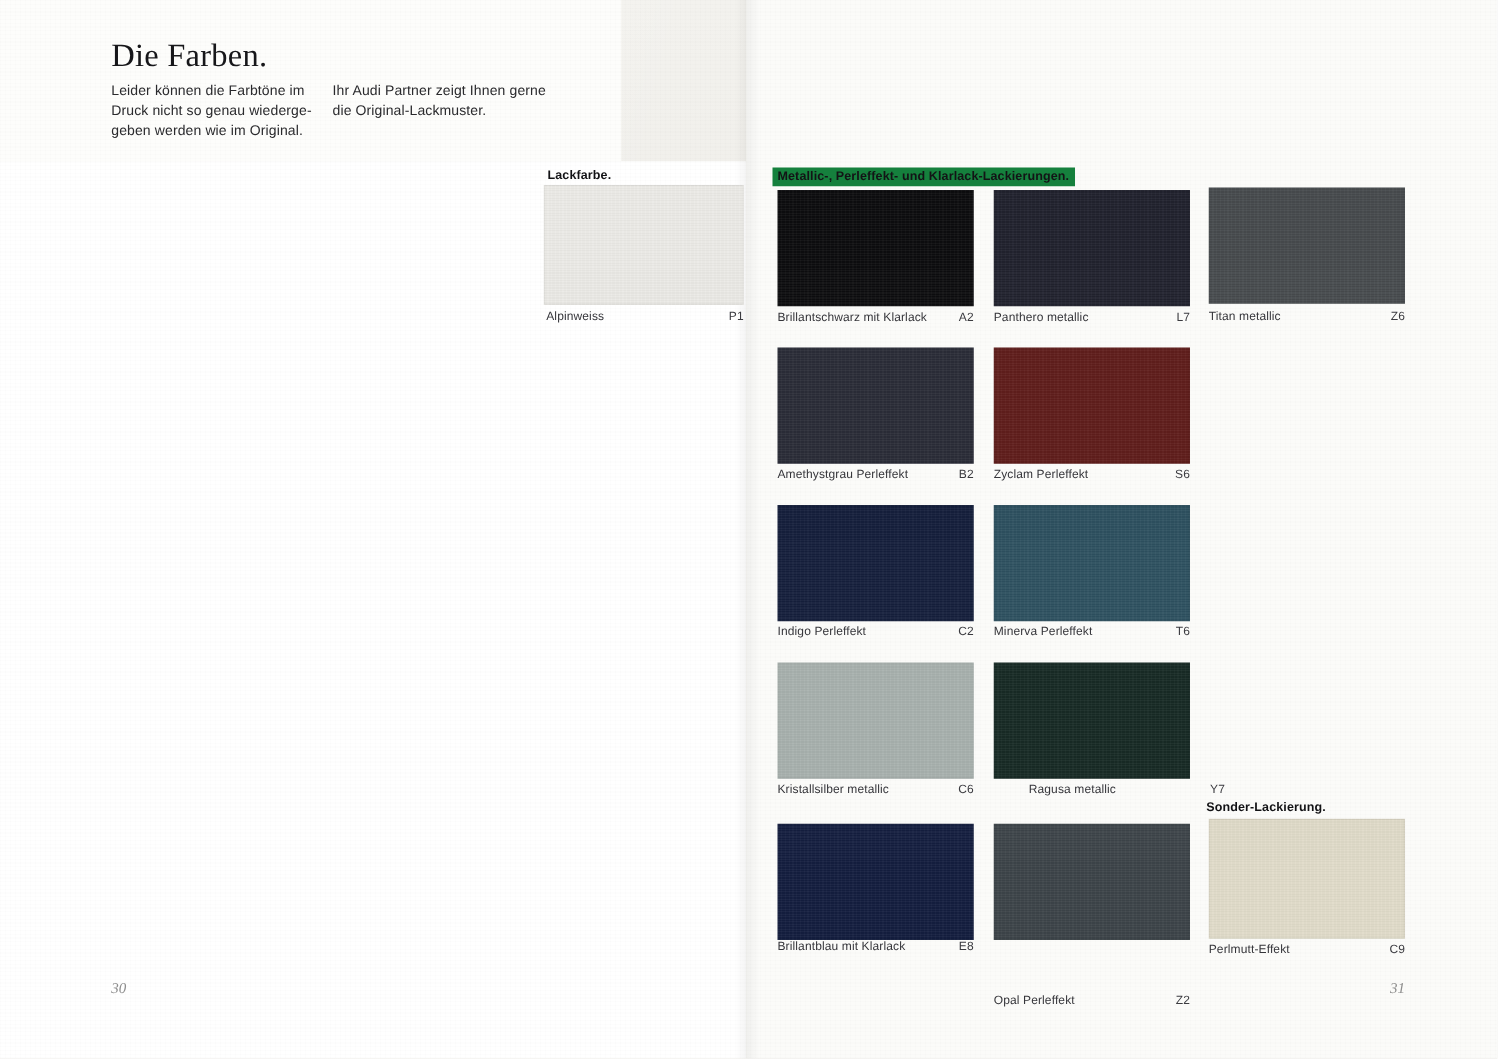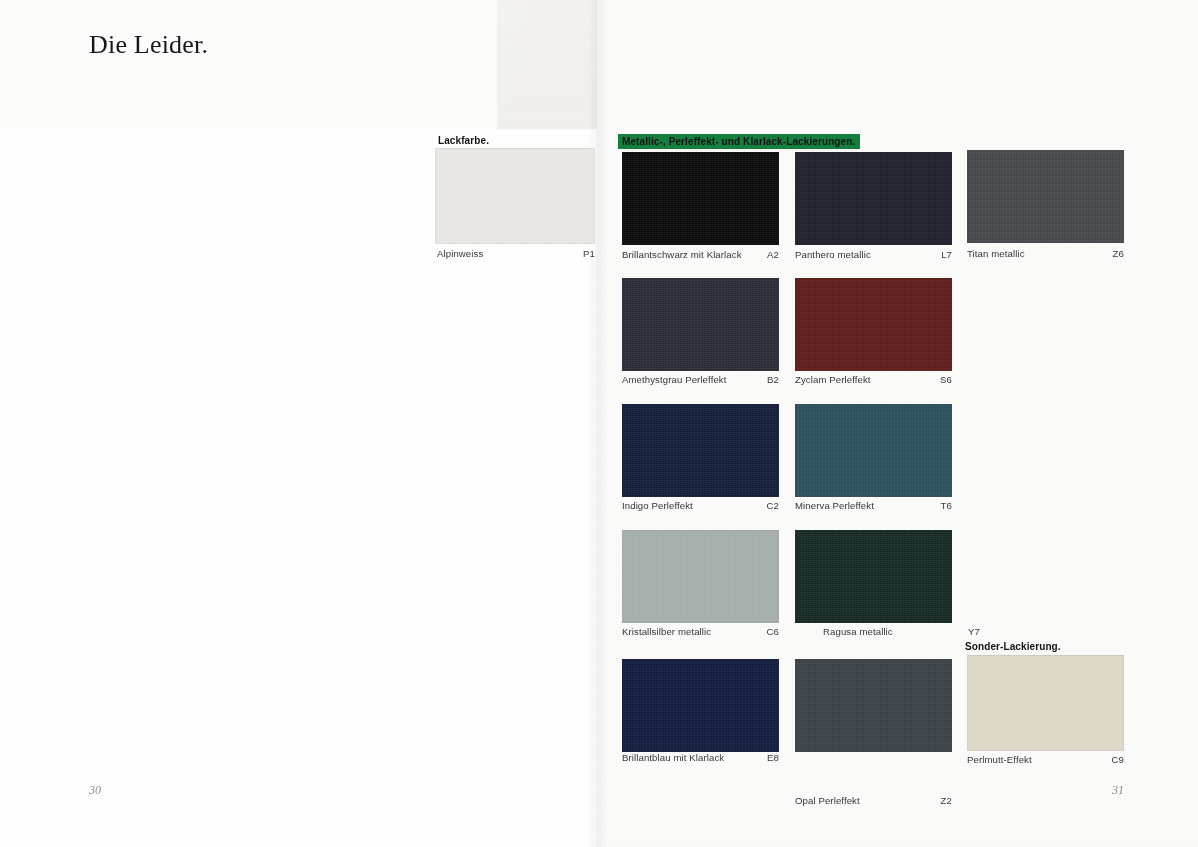--- a/index.html
+++ b/index.html
@@ -148,23 +148,25 @@
 
 <div id="page">
 
   <div class="scan-bg"></div>
   <div class="left-sheet"></div>
   <div class="left-sheet-body"></div>
   <div class="right-sheet"></div>
   <div class="scan-noise"></div>
   <div class="gutter-shadow"></div>
 
-  <div class="headline">Die Leider.</div>
-
-
+  <div class="headline">Die Farben.</div>
+
+  <div class="intro-col c1">Leider können die Farbtöne im Druck nicht so genau wiederge-geben werden wie im Original.</div>
+
+  <div class="intro-col c2">Ihr Audi Partner zeigt Ihnen gerne die Original-Lackmuster.</div>
 
   <div class="folio" style="left:89px; top:783px;">30</div>
 
   <div class="group-head" style="left:438px; top:135px;">Lackfarbe.</div>
 
   <div class="group-head boxed" style="left:618px; top:134px;">Metallic-, Perleffekt- und Klarlack-Lackierungen.</div>
 
   <div class="group-head" style="left:965px; top:641px;">Sonder-Lackierung.</div>
 
   <div class="swatch" style="left:435px; top:148px; width:160px; height:96px;">

